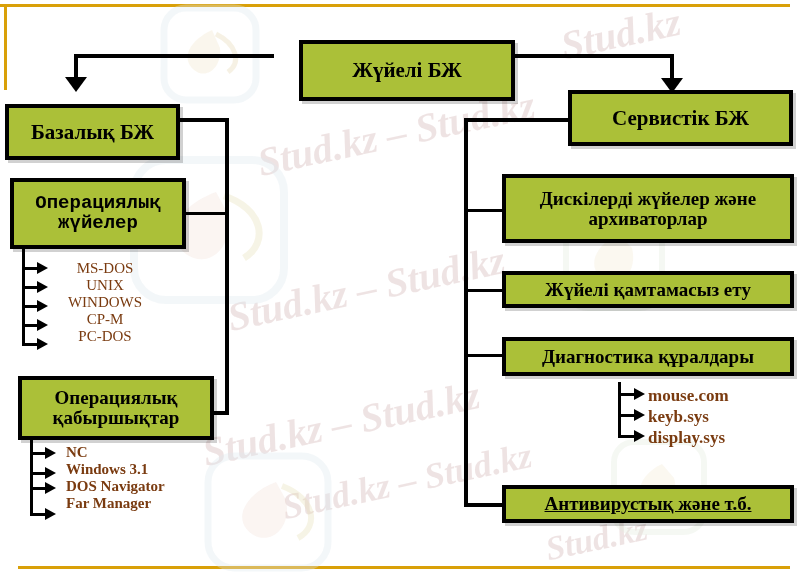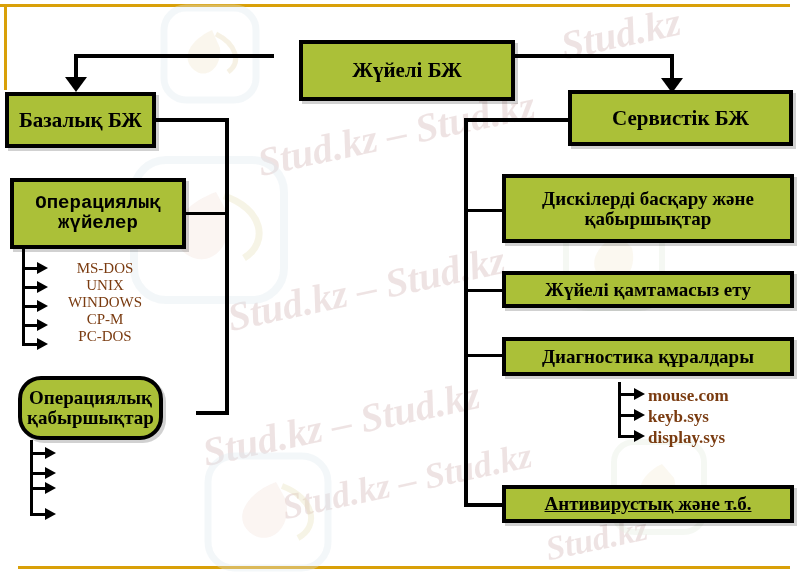--- a/index.html
+++ b/index.html
@@ -103,38 +103,38 @@
   <div class="ln hl" style="left:464px;top:118px;width:106px;"></div>
   <div class="ln hl" style="left:464px;top:209px;width:40px;height:3px;"></div>
   <div class="ln hl" style="left:464px;top:289px;width:40px;height:3px;"></div>
   <div class="ln hl" style="left:464px;top:354px;width:40px;height:3px;"></div>
   <div class="ln hl" style="left:464px;top:503px;width:40px;"></div>
 
   <div class="box" style="left:268px;top:40px;width:216px;height:61px;font-size:21px;margin-left:31px;">
     <span>Жүйелі БЖ</span>
   </div>
 
-  <div class="box" style="left:5px;top:92px;width:151px;height:56px;font-size:21px;">
+  <div class="box" style="left:5px;top:104px;width:175px;height:56px;font-size:21px;">
     <span>Базалық БЖ</span>
   </div>
 
   <div class="box" style="left:10px;top:178px;width:176px;height:71px;font-size:19px;font-family:Liberation Mono, monospace;">
     <span>Операциялық жүйелер</span>
   </div>
 
-  <div class="box" style="left:18px;top:376px;width:145px;height:64px;font-size:19px;border-radius:23px;">
+  <div class="box" style="left:18px;top:376px;width:196px;height:64px;font-size:19px;">
     <span>Операциялық қабыршықтар</span>
   </div>
 
   <div class="box" style="left:568px;top:90px;width:225px;height:56px;font-size:21px;justify-content:center;">
     <span>Сервистік БЖ</span>
   </div>
 
   <div class="box" style="left:502px;top:174px;width:292px;height:69px;font-size:19px;">
-    <span>Дискілерді басқару және қабыршықтар</span>
+    <span>Дискілерді жүйелер және архиваторлар</span>
   </div>
 
   <div class="box" style="left:502px;top:271px;width:292px;height:37px;font-size:19px;">
     <span>Жүйелі қамтамасыз ету</span>
   </div>
 
   <div class="box" style="left:502px;top:337px;width:292px;height:39px;font-size:19px;">
     <span>Диагностика құралдары</span>
   </div>
 
@@ -165,20 +165,26 @@
   <div class="ln vl" style="left:30px;top:440px;width:3px;height:75px;"></div>
   <div class="ln hl" style="left:30px;top:452px;width:16px;height:3px;"></div>
   <div class="arrow-right" style="left:45px;top:447px;"></div>
   <div class="ln hl" style="left:30px;top:472px;width:16px;height:3px;"></div>
   <div class="arrow-right" style="left:45px;top:467px;"></div>
   <div class="ln hl" style="left:30px;top:487px;width:16px;height:3px;"></div>
   <div class="arrow-right" style="left:45px;top:482px;"></div>
   <div class="ln hl" style="left:30px;top:513px;width:16px;height:3px;"></div>
   <div class="arrow-right" style="left:45px;top:508px;"></div>
 
+  <div class="leaflist lft" style="left:66px;top:444px;">
+    <div>NC</div>
+    <div>Windows 3.1</div>
+    <div>DOS Navigator</div>
+    <div>Far Manager</div>
+  </div>
 
   <div class="ln vl" style="left:618px;top:382px;width:3px;height:56px;"></div>
   <div class="ln hl" style="left:618px;top:393px;width:17px;height:3px;"></div>
   <div class="arrow-right" style="left:634px;top:388px;"></div>
   <div class="ln hl" style="left:618px;top:414px;width:17px;height:3px;"></div>
   <div class="arrow-right" style="left:634px;top:409px;"></div>
   <div class="ln hl" style="left:618px;top:435px;width:17px;height:3px;"></div>
   <div class="arrow-right" style="left:634px;top:430px;"></div>
 
   <div class="leaflist lft" style="left:648px;top:385px;font-size:17px;line-height:21px;">

